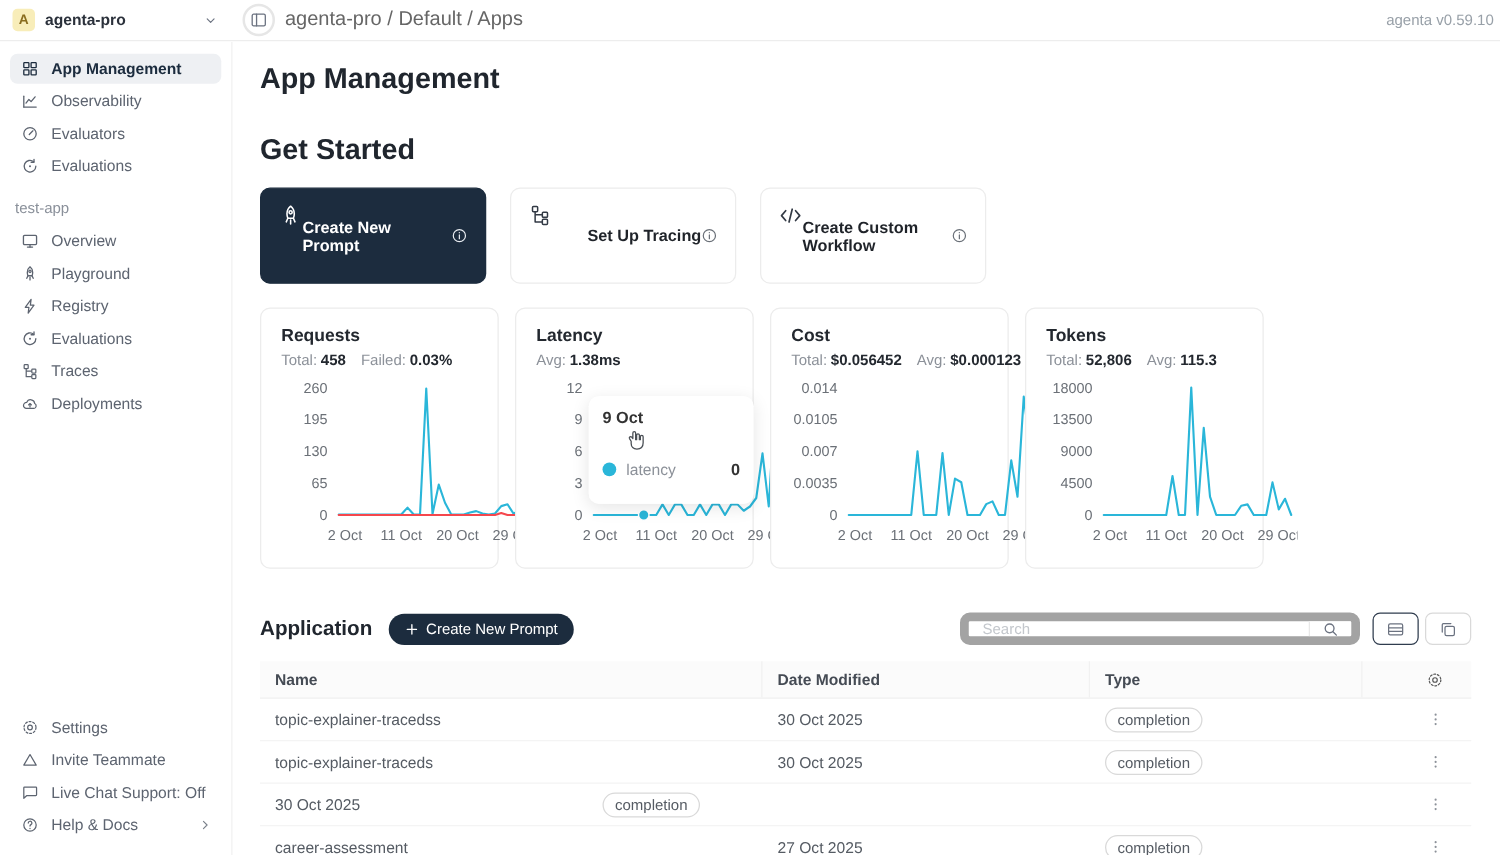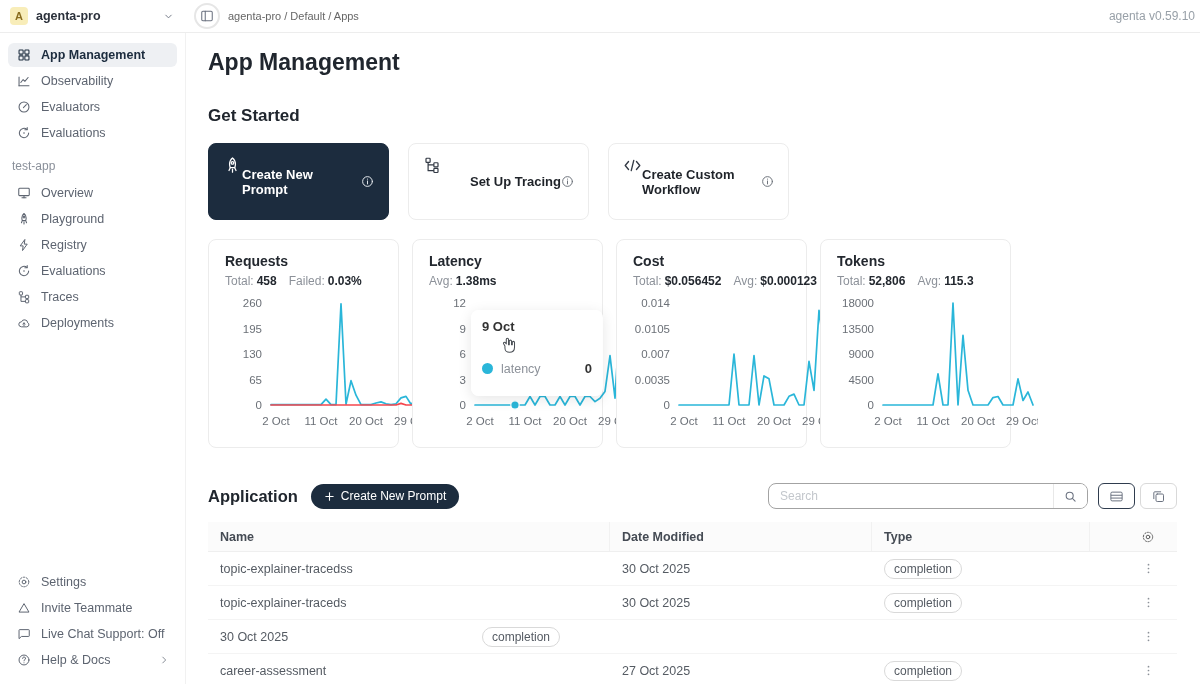--- a/index.html
+++ b/index.html
@@ -9,38 +9,38 @@
   
   .topbar { position:fixed; top:0; left:0; right:0; height:33px; display:flex; align-items:center;
     background:#fff; border-bottom:1px solid #ededed; z-index:20; }
   .workspace { width:186px; flex:0 0 186px; display:flex; align-items:center; gap:8px; padding:0 12px 0 10px; }
   .avatar { width:18px; height:18px; border-radius:4px; background:#f8edb9; color:#8a6d1f;
     font-size:11px; font-weight:700; display:flex; align-items:center; justify-content:center; }
   .workspace-name { font-size:12.5px; font-weight:600; color:#2b313b; flex:1; }
   .icon { display:inline-flex; align-items:center; justify-content:center; color:#6b7280; }
   .collapse-btn { width:26px; height:26px; border-radius:50%; border:2px solid #e6e6e6; background:#fff;
     display:flex; align-items:center; justify-content:center; margin:0 8px 0 8px; cursor:pointer; color:#555; }
-  .breadcrumb { font-size:11px; color:#666; }
+  .breadcrumb { font-size:16px; color:#666; }
   .version { margin-left:auto; padding-right:5px; font-size:12px; color:#98a0a8; }
 
   
   .sidebar { position:fixed; top:33px; left:0; bottom:0; width:186px; background:#fff;
     border-right:1px solid #f1f1f1; padding:10px 8px 10px; display:flex; flex-direction:column; }
   .side-item { display:flex; align-items:center; gap:10px; height:24px; padding:0 8px; margin-bottom:2px;
     border-radius:6px; font-size:12.5px; color:#5d6470; cursor:pointer; white-space:nowrap; }
   .side-item.active { background:#eef0f3; color:#1c2c3e; font-weight:600; }
   .side-icon { width:15px; flex:0 0 15px; display:flex; align-items:center; justify-content:center; color:inherit; }
   .side-section { font-size:12px; color:#8a909a; margin:12px 4px 8px 4px; }
   .side-bottom { margin-top:auto; }
   .chev-right { margin-left:auto; color:#7c828c; }
 
   
   .main { position:absolute; top:33px; left:186px; right:0; bottom:0; padding:14px 23px 0 22px; overflow:hidden; }
   .page-title { font-size:23px; font-weight:600; color:#20262e; margin:2px 0 0; }
-  .section-title { font-size:17px; font-weight:600; color:#20262e; margin:30px 0 17px; }
+  .section-title { font-size:23px; font-weight:600; color:#20262e; margin:30px 0 17px; }
 
   
   .start-cards { display:flex; gap:19px; }
   .start-card { width:181px; height:77px; border-radius:8px; border:1px solid #ececec; background:#fff;
     padding:12px 14px; display:flex; justify-content:space-between; cursor:pointer; }
   .start-card.dark { background:#1c2c3e; border-color:#1c2c3e; color:#fff; }
   .start-card .card-icon { color:#333a45; }
   .start-card.dark .card-icon { color:#fff; }
   .start-label-row { display:flex; align-items:center; justify-content:space-between; }
   .start-label { font-size:13px; font-weight:600; }
@@ -66,21 +66,21 @@
   .tooltip-dot { width:11px; height:11px; border-radius:50%; flex:0 0 11px; }
   .tooltip-val { margin-left:auto; font-size:13px; font-weight:600; color:#333; }
   .cursor-icon { position:absolute; left:28px; top:26px; }
 
   
   .app-header { display:flex; align-items:center; margin:35px 0 13px; }
   .app-title { font-size:16.5px; font-weight:600; color:#20262e; margin-right:13px; }
   .btn-dark { display:flex; align-items:center; gap:6px; height:25px; padding:0 13px; background:#1c2c3e;
     color:#fff; font-size:12px; font-weight:500; border:none; border-radius:13px; cursor:pointer;
     font-family:inherit; }
-  .search-box { margin-left:auto; width:320px; height:26px; border:1px solid #a3a3a3; border-radius:8px;
+  .search-box { margin-left:auto; width:320px; height:26px; border:7px solid #a3a3a3; border-radius:8px;
     display:flex; align-items:center; overflow:hidden; background:#fff; }
   .search-box input { flex:1; border:none; outline:none; padding:0 11px; font-size:12px; color:#333;
     font-family:inherit; background:transparent; }
   .search-box input::placeholder { color:#c3c7cc; }
   .search-btn { width:34px; height:100%; display:flex; align-items:center; justify-content:center;
     border:none; border-left:1px solid #e8e8e8; background:#fff; cursor:pointer; color:#666; }
   .view-toggle { display:flex; gap:5px; margin-left:10px; }
   .vt-btn { width:37px; height:26px; border:1px solid #d9d9d9; border-radius:6px; background:#fff;
     display:flex; align-items:center; justify-content:center; cursor:pointer; color:#3a424d; }
   .vt-btn.active { border:1.5px solid #2f3c4e; }

